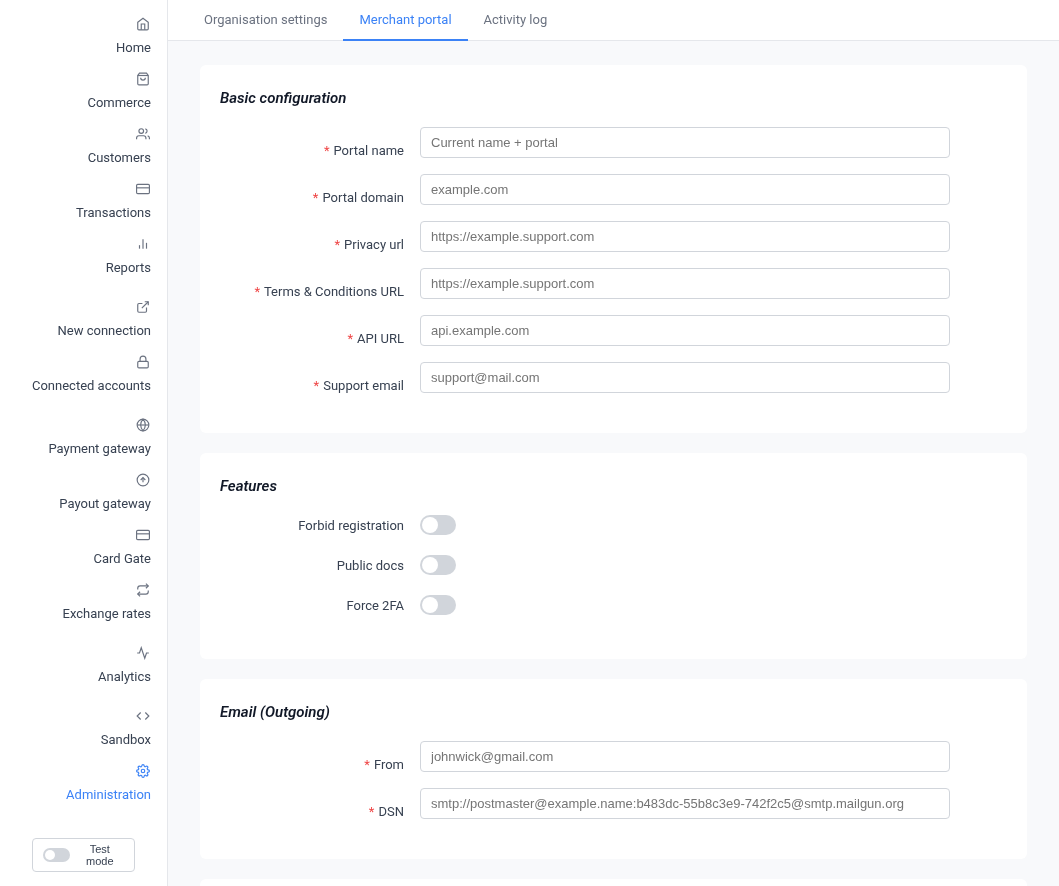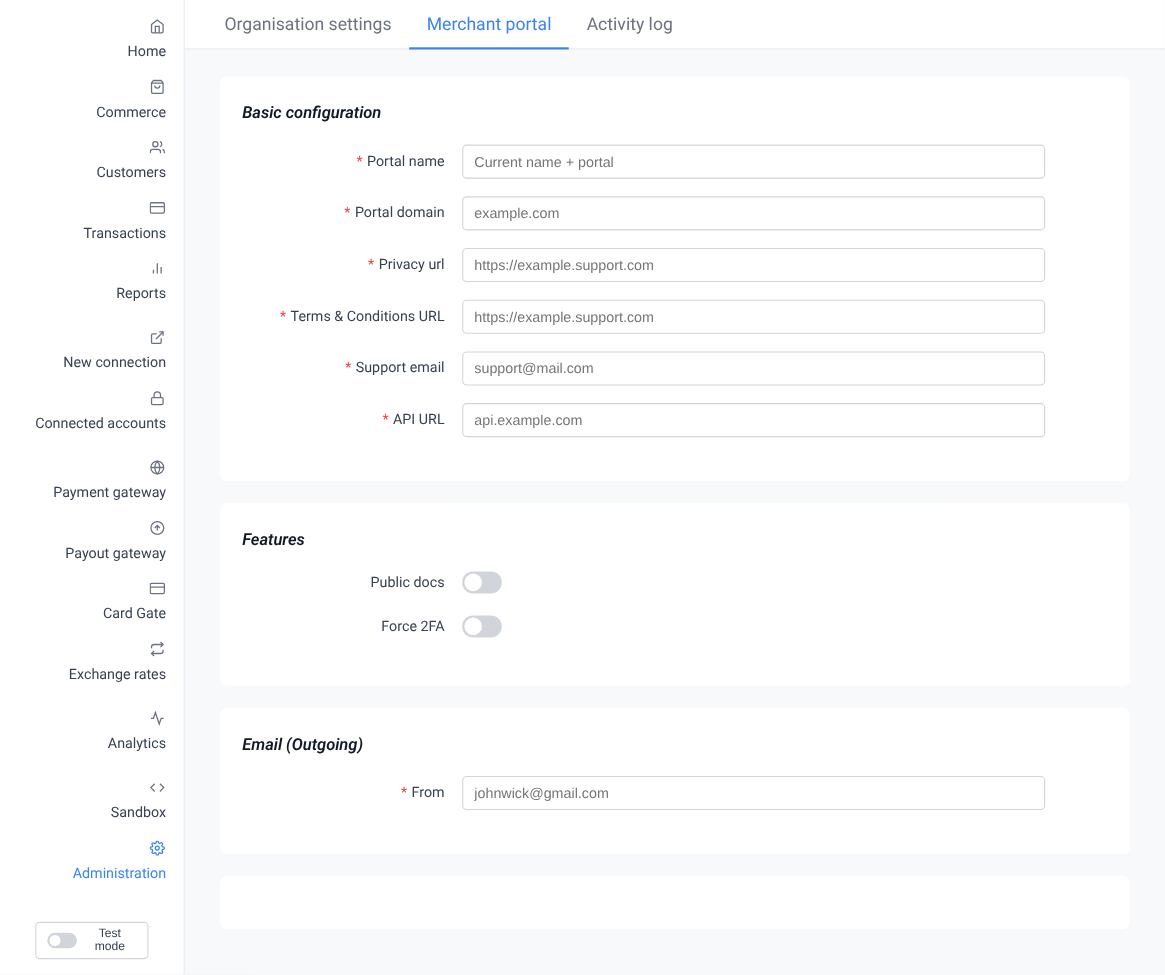--- a/index.html
+++ b/index.html
@@ -64,21 +64,21 @@
     
     .tabs {
       display: flex;
       background: #fff;
       border-bottom: 1px solid #e5e7eb;
       padding: 0 20px;
     }
     .tab {
       padding: 12px 16px;
       cursor: pointer;
-      font-size: 16px;
+      font-size: 13px;
       color: #6b7280;
       border-bottom: 2px solid transparent;
       margin-bottom: -1px;
     }
     .tab.active {
       color: #3b82f6;
       border-bottom-color: #3b82f6;
     }
 
     
@@ -91,21 +91,21 @@
     .section-title {
       font-size: 15px;
       font-weight: 600;
       color: #111827;
       margin-bottom: 20px;
       font-style: italic;
     }
 
     .form-row {
       display: flex;
-      align-items: center;
+      align-items: flex-end;
       margin-bottom: 16px;
     }
     .form-label {
       width: 200px;
       text-align: right;
       padding-right: 16px;
       font-size: 13px;
       color: #374151;
       flex-shrink: 0;
     }
@@ -384,55 +384,65 @@
 
       <div class="form-row">
         <label class="form-label">
           <span class="required">*</span><span>Terms &amp; Conditions URL</span>
         </label>
         <input class="form-input" type="text" placeholder="https://example.support.com" style="">
       </div>
 
       <div class="form-row">
         <label class="form-label">
+          <span class="required">*</span><span>API URL</span>
+        </label>
+        <input class="form-input" type="text" placeholder="api.example.com" style="">
+      </div>
+
+      <div class="form-row">
+        <label class="form-label">
           <span class="required">*</span><span>Support email</span>
         </label>
         <input class="form-input" type="text" placeholder="support@mail.com" style="">
-      </div>
-
-      <div class="form-row">
-        <label class="form-label">
-          <span class="required">*</span><span>API URL</span>
-        </label>
-        <input class="form-input" type="text" placeholder="api.example.com" style="">
       </div>
     </div>
 
     <div class="section-block">
       <div class="section-title">Features</div>
 
+      <div class="toggle-wrap">
+        <span class="toggle-label">Forbid registration</span>
+        <div class="toggle"></div>
+      </div>
       <div class="toggle-wrap">
         <span class="toggle-label">Public docs</span>
         <div class="toggle"></div>
       </div>
       <div class="toggle-wrap">
         <span class="toggle-label">Force 2FA</span>
         <div class="toggle"></div>
       </div>
     </div>
 
     <div class="section-block">
       <div class="section-title">Email (Outgoing)</div>
 
       <div class="form-row">
         <label class="form-label">
           <span class="required">*</span><span>From</span>
         </label>
         <input class="form-input" type="text" placeholder="johnwick@gmail.com" style="">
       </div>
+      <div class="form-row">
+        <label class="form-label">
+          <span class="required">*</span><span>DSN</span>
+        </label>
+        <input class="form-input" type="text" placeholder="smtp://postmaster@example.name:b483dc-55b8c3e9-742f2c5@smtp.mailgun.org" style="">
+      </div>
     </div>
 
     <div class="section-block">
       
 
       
 
       
       
     </div>

